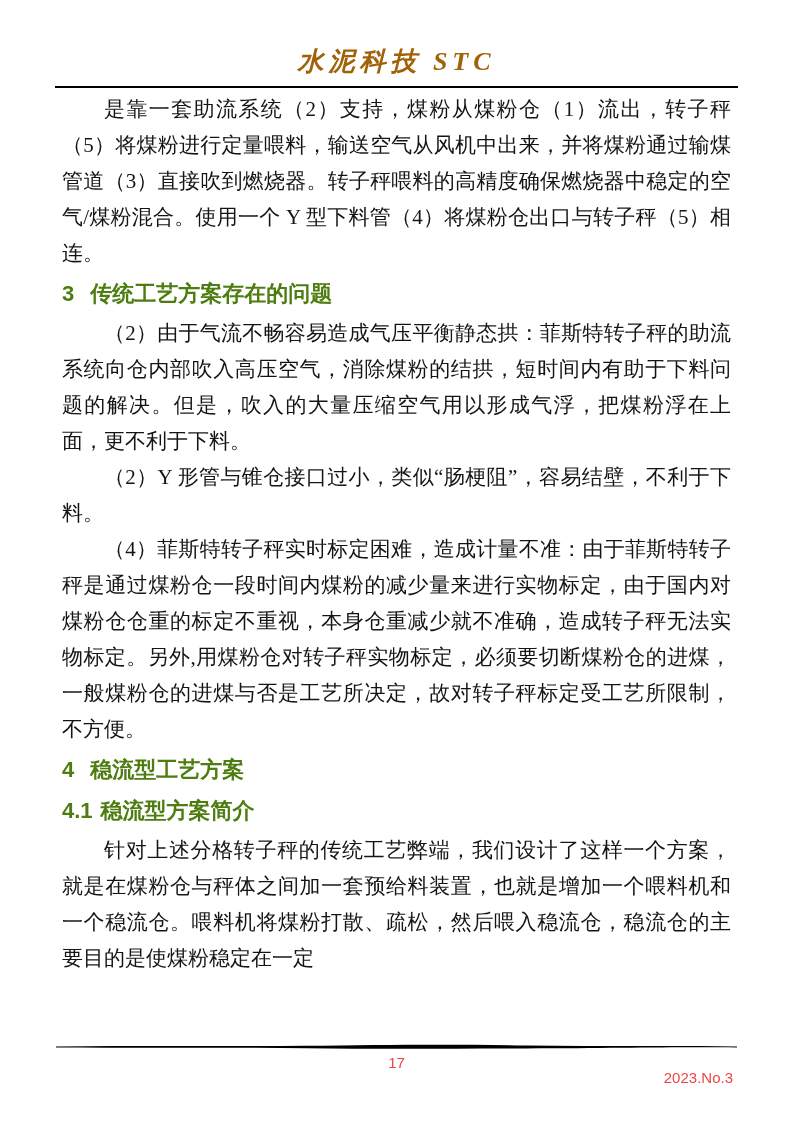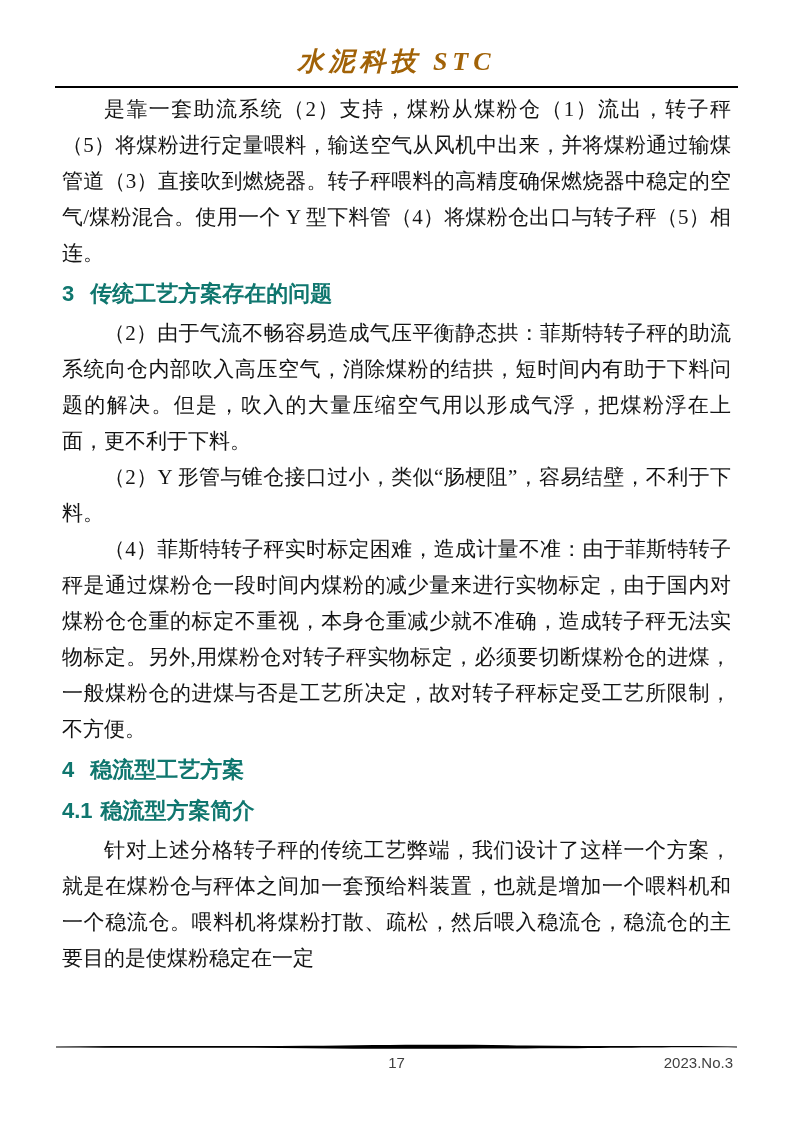--- a/index.html
+++ b/index.html
@@ -35,43 +35,43 @@
     text-align: justify;
     text-indent: 2em;
     word-break: break-all;
   }
   .sec-heading {
     font-family: "Liberation Sans", "DejaVu Sans", sans-serif;
     font-size: 22px;
     font-weight: bold;
     line-height: 36px;
     margin: 5px 0 3px 0;
-    color: #0f766e;
+    color: #4d7c0f;
   }
   .sec-heading .sec-num { display: inline-block; margin-right: 16px; }
   .sec-heading.sub .sec-num { margin-right: 8px; }
   .footer {
     position: absolute;
     left: 56px;
     right: 56px;
     top: 1042px;
   }
   .footer-rule-svg { display: block; width: 100%; height: 10px; }
   .footer-row {
     position: relative;
     font-family: "Liberation Sans", "DejaVu Sans", sans-serif;
     font-size: 15px;
     line-height: 22px;
-    color: #404040;
+    color: #ef4444;
     text-align: center;
   }
   .footer-issue {
     position: absolute;
     right: 4px;
-    top: 0;
+    top: 15px;
   }
 </style>
 </head>
 <body>
 
 <div class="page">
 
   <div class="header">
     <span class="header-title">水泥科技 STC</span>
     <div class="header-rule"></div>

